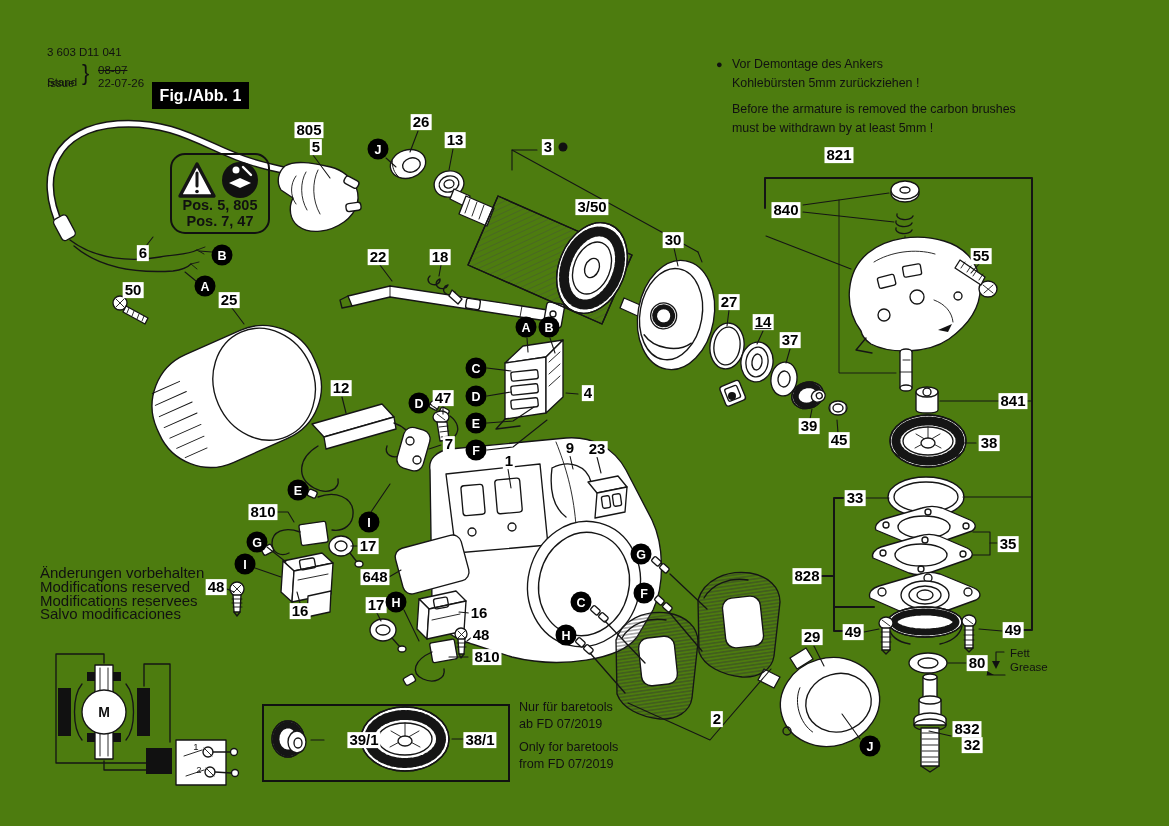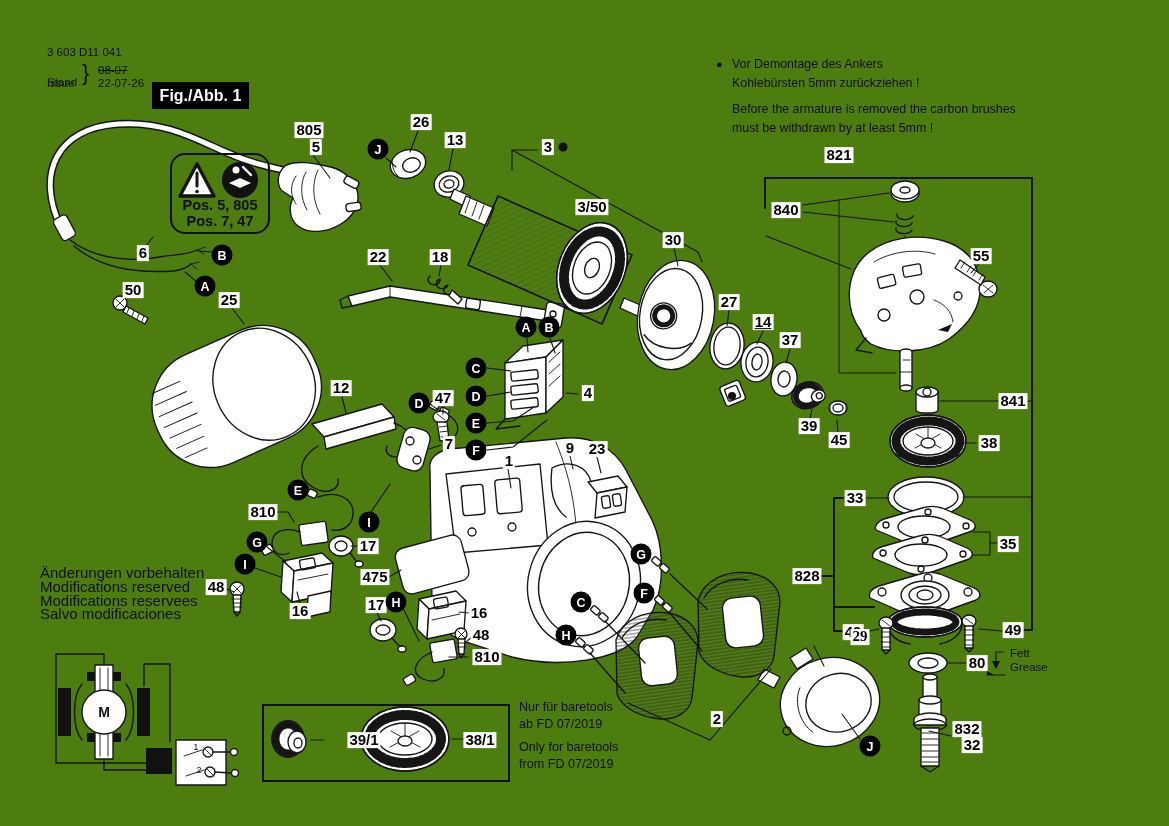--- a/index.html
+++ b/index.html
@@ -619,38 +619,38 @@
       <div class="plabel" style="left: 809px; top: 426px;">39</div>
       <div class="plabel" style="left: 839px; top: 440px;">45</div>
       <div class="plabel" style="left: 1013px; top: 401px;">841</div>
       <div class="plabel" style="left: 989px; top: 443px;">38</div>
       <div class="plabel" style="left: 855px; top: 498px;">33</div>
       <div class="plabel" style="left: 1008px; top: 544px;">35</div>
       <div class="plabel" style="left: 807px; top: 576px;">828</div>
       <div class="plabel" style="left: 853px; top: 632px;">49</div>
       <div class="plabel" style="left: 1013px; top: 630px;">49</div>
       <div class="plabel" style="left: 977px; top: 663px;">80</div>
-      <div class="plabel" style="left: 860px; top: 637px; font-family: Liberation Serif, serif;">29</div>
+      <div class="plabel" style="left: 812px; top: 637px;">29</div>
       <div class="plabel" style="left: 967px; top: 729px;">832</div>
       <div class="plabel" style="left: 972px; top: 745px;">32</div>
       <div class="plabel" style="left: 143px; top: 253px;">6</div>
       <div class="plabel" style="left: 133px; top: 290px;">50</div>
       <div class="plabel" style="left: 229px; top: 300px;">25</div>
       <div class="plabel" style="left: 341px; top: 388px;">12</div>
       <div class="plabel" style="left: 443px; top: 398px;">47</div>
       <div class="plabel" style="left: 449px; top: 444px;">7</div>
       <div class="plabel" style="left: 588px; top: 393px;">4</div>
       <div class="plabel" style="left: 509px; top: 461px;">1</div>
       <div class="plabel" style="left: 570px; top: 448px;">9</div>
       <div class="plabel" style="left: 597px; top: 449px;">23</div>
       <div class="plabel" style="left: 263px; top: 512px;">810</div>
       <div class="plabel" style="left: 368px; top: 546px;">17</div>
       <div class="plabel" style="left: 216px; top: 587px;">48</div>
       <div class="plabel" style="left: 300px; top: 611px;">16</div>
-      <div class="plabel" style="left: 375px; top: 577px;">475</div>
+      <div class="plabel" style="left: 375px; top: 577px;">648</div>
       <div class="plabel" style="left: 376px; top: 605px;">17</div>
       <div class="plabel" style="left: 479px; top: 613px;">16</div>
       <div class="plabel" style="left: 481px; top: 635px;">48</div>
       <div class="plabel" style="left: 487px; top: 657px;">810</div>
       <div class="plabel" style="left: 717px; top: 719px;">2</div>
       <div class="plabel" style="left: 336px; top: 740px; margin-left: 28px;">39/1</div>
       <div class="plabel" style="left: 480px; top: 740px;">38/1</div>
     </div>
 <div id="badges">
       <div class="badge" style="left: 378px; top: 149px;">J</div>

